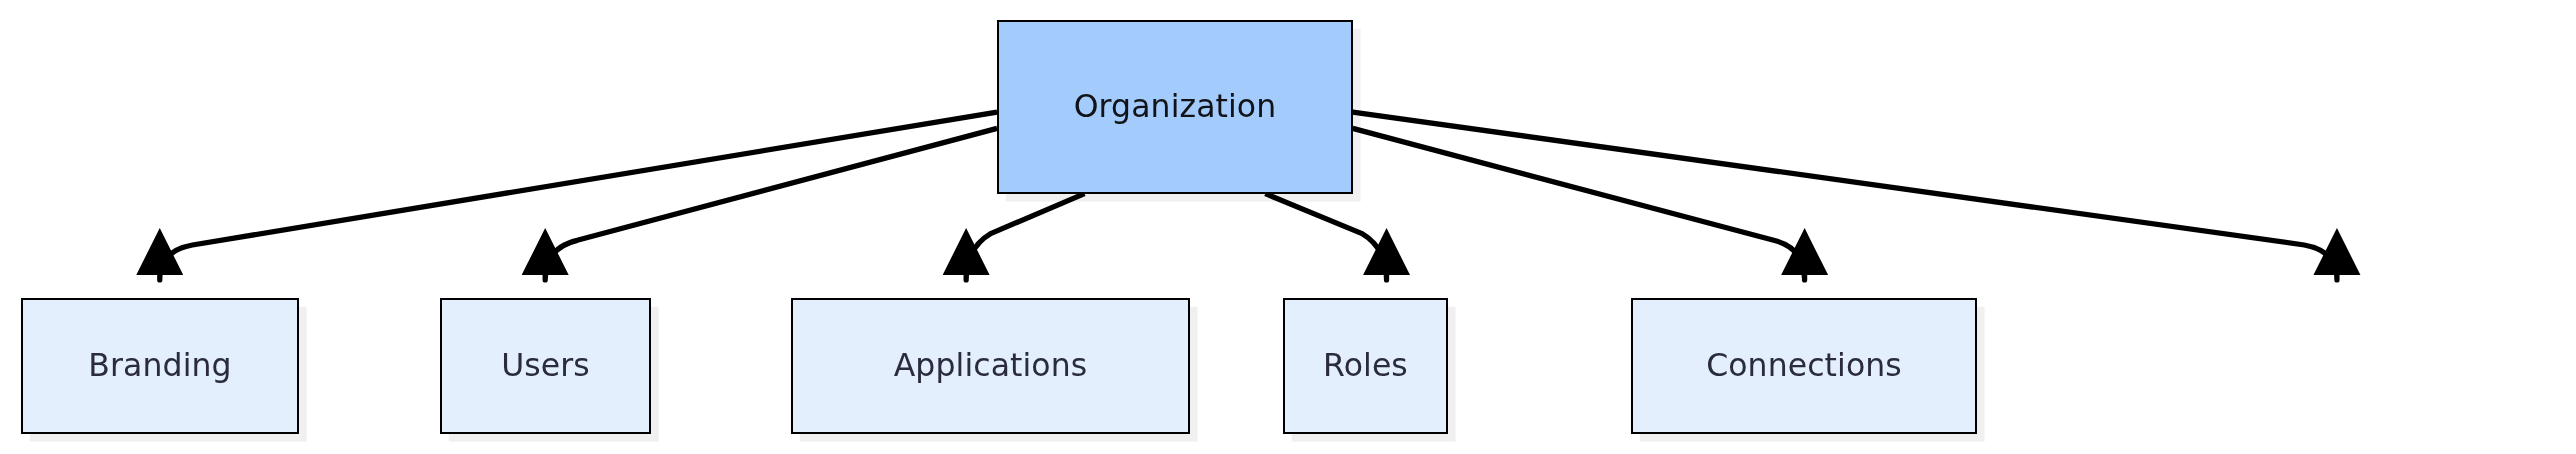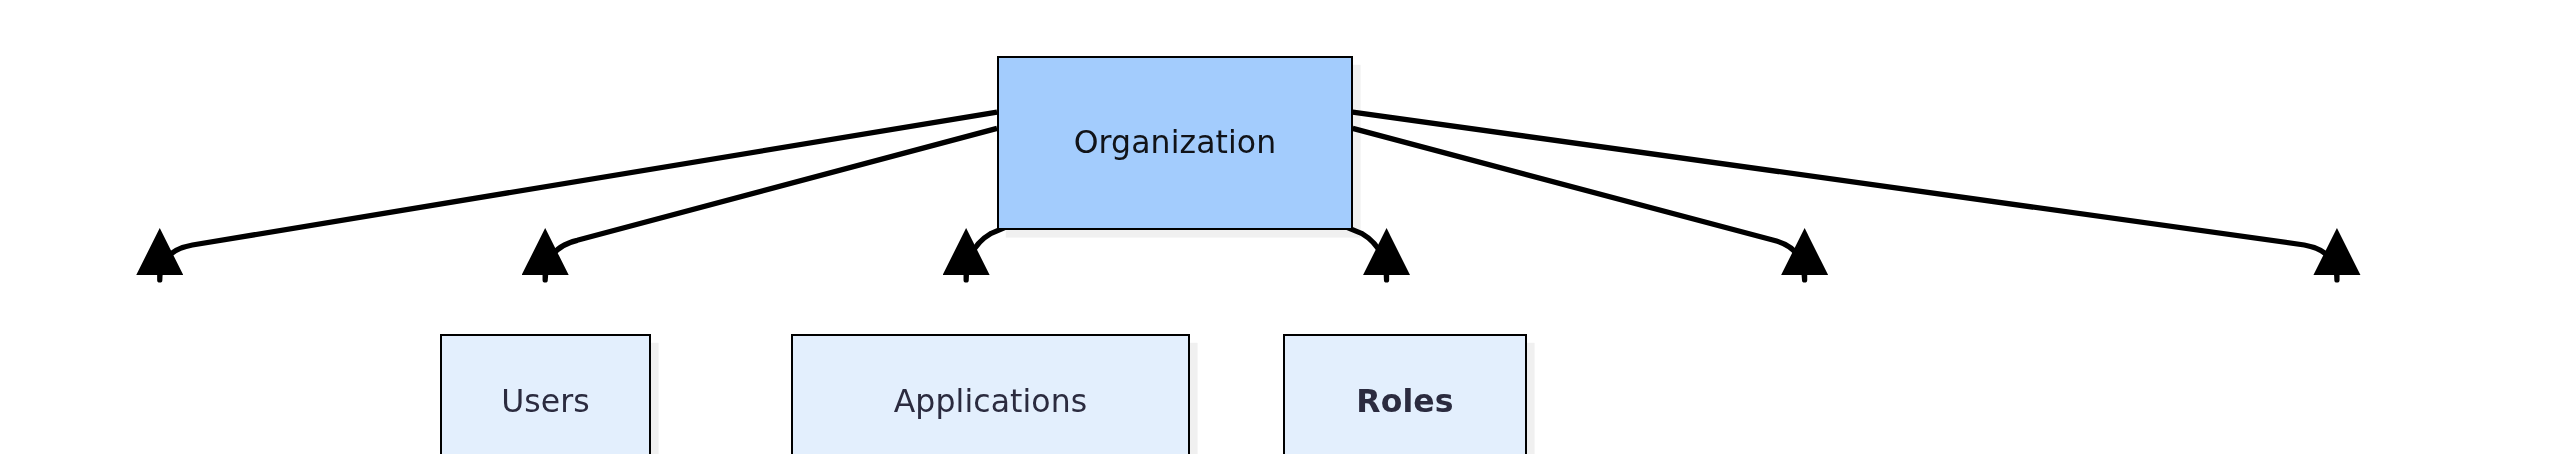--- a/index.html
+++ b/index.html
@@ -29,21 +29,20 @@
   .node {
     position: absolute;
     box-sizing: border-box;
     display: flex;
     align-items: center;
     justify-content: center;
     border: 2.9px solid #000000;
     border-radius: 0;
     box-shadow: 8.2px 8.2px 0 -0.6px rgba(0,0,0,0.06);
     z-index: 2;
-    margin-top: 36px;
   }
   .node-root {
     background: #a3ccfd;
   }
   .node-leaf {
     background: #e3effd;
   }
   .node-label {
     font-size: 31.5px;
     line-height: 1;
@@ -82,29 +81,35 @@
       <path d="M 2320,220 L 3042,412 Q 3095,425 3095,480 L 3095,462" marker-end="url(#arrow-head)"></path>
 
       <path d="M 2320,192 L 3952,420 Q 4008,430 4008,480 L 4008,462" marker-end="url(#arrow-head)"></path>
     </g>
   </svg>
 
   <div class="node node-root" id="node-organization" style="left: 997px; top: 20px; width: 356px; height: 174px;">
     <span class="node-label">Organization</span>
   </div>
 
+  <div class="node node-leaf" id="node-branding" style="left: 21px; top: 298px; width: 278px; height: 136px;">
+    <span class="node-label">Branding</span>
+  </div>
 
   <div class="node node-leaf" id="node-users" style="left: 440px; top: 298px; width: 211px; height: 136px;">
     <span class="node-label">Users</span>
   </div>
 
   <div class="node node-leaf" id="node-applications" style="left: 791px; top: 298px; width: 399px; height: 136px;">
     <span class="node-label">Applications</span>
   </div>
 
-  <div class="node node-leaf" id="node-roles" style="left: 1283px; top: 298px; width: 244px; height: 136px; font-weight: bold;">
+  <div class="node node-leaf" id="node-roles" style="left: 1283px; top: 298px; width: 165px; height: 136px;">
     <span class="node-label">Roles</span>
   </div>
 
+  <div class="node node-leaf" id="node-connections" style="left: 1631px; top: 298px; width: 346px; height: 136px;">
+    <span class="node-label">Connections</span>
+  </div>
 
 
 </div>
 
 
 </body></html>

